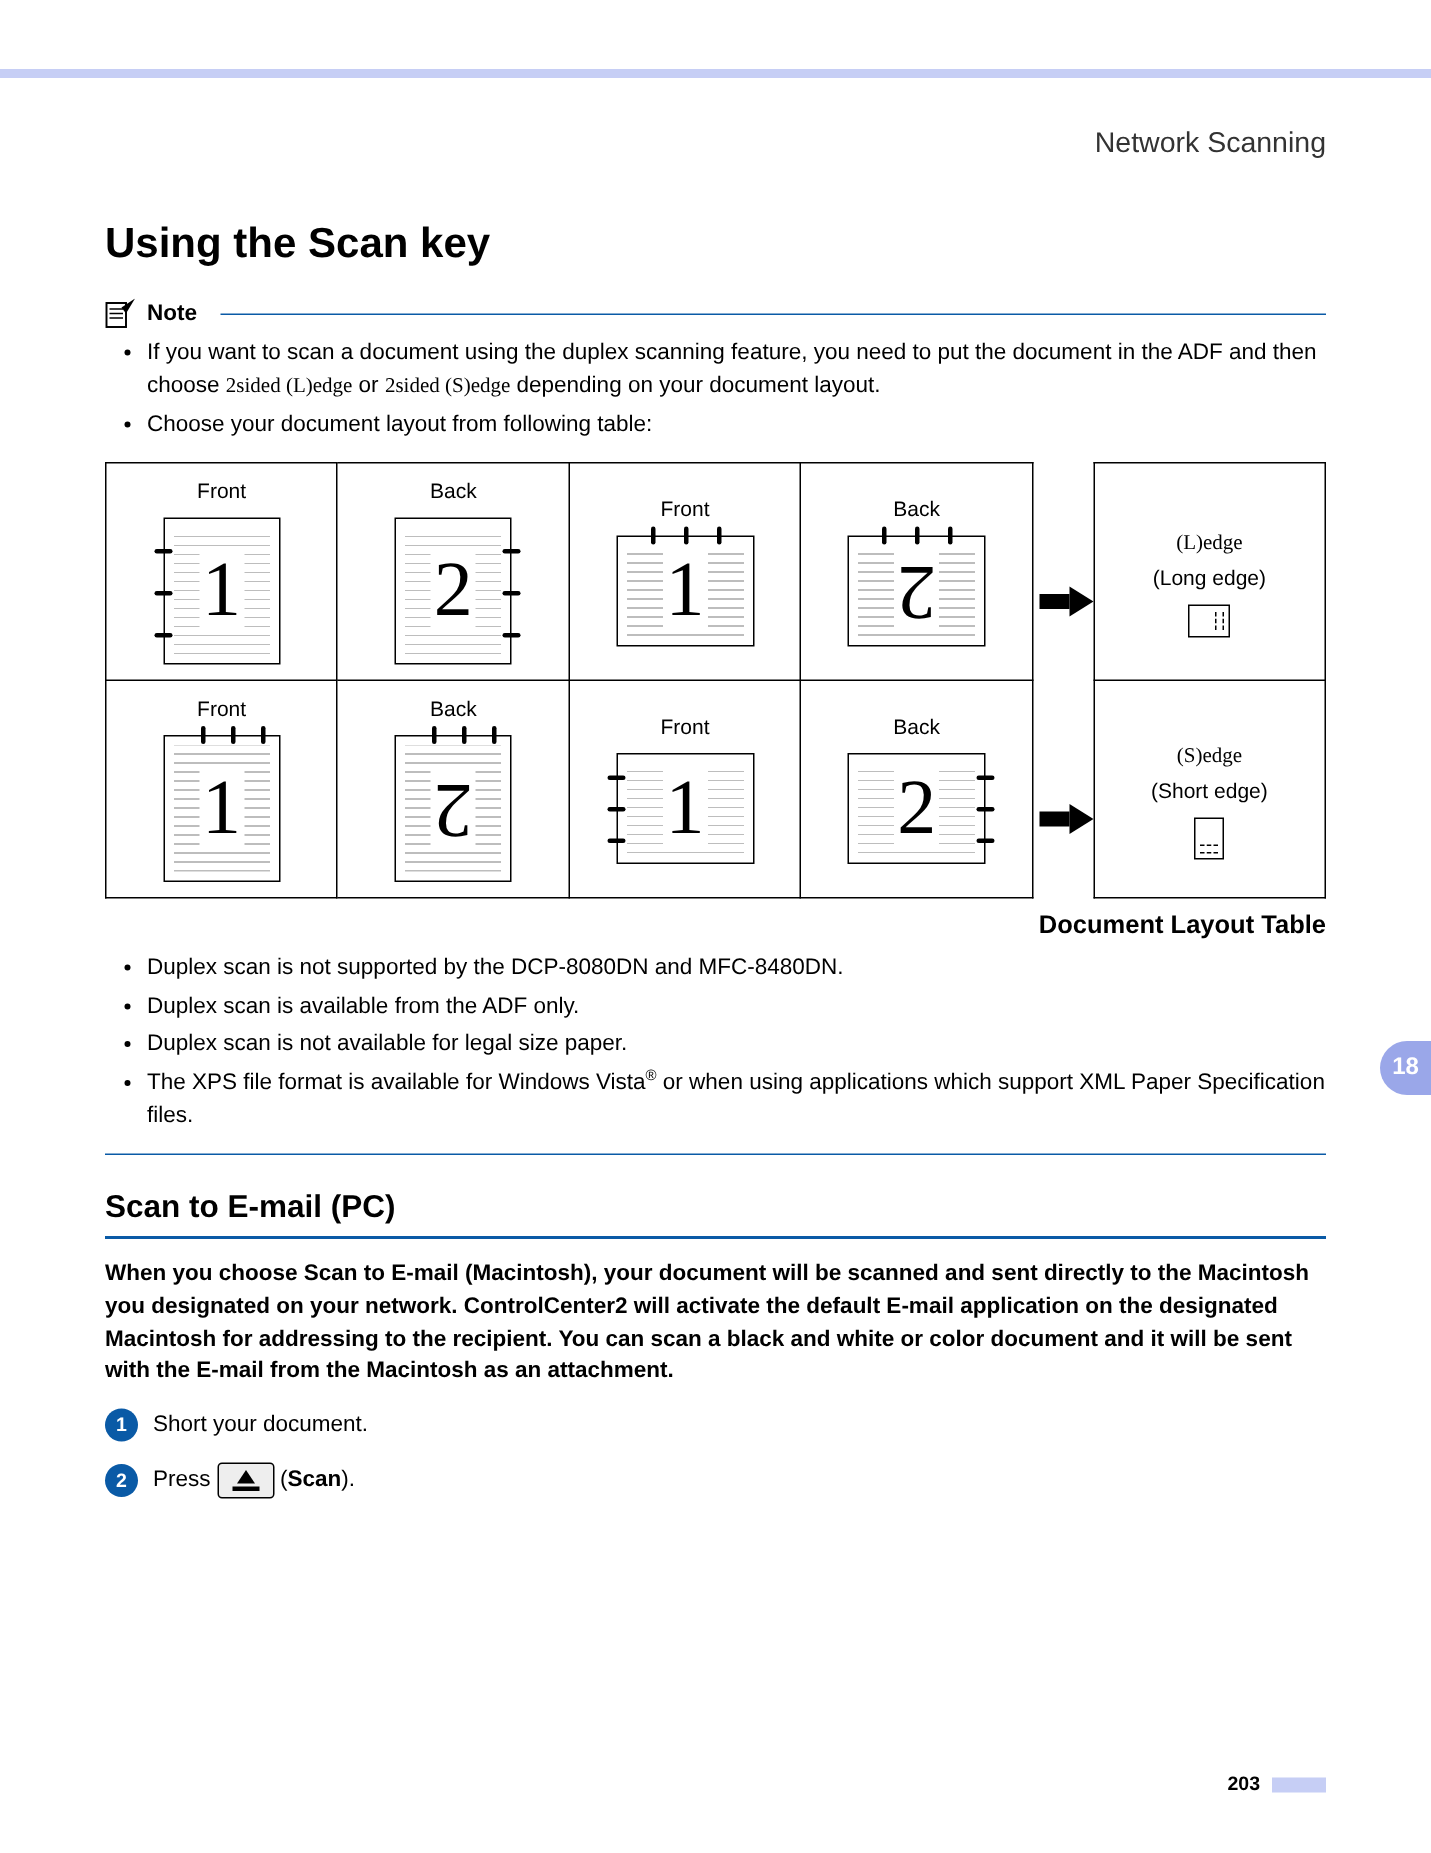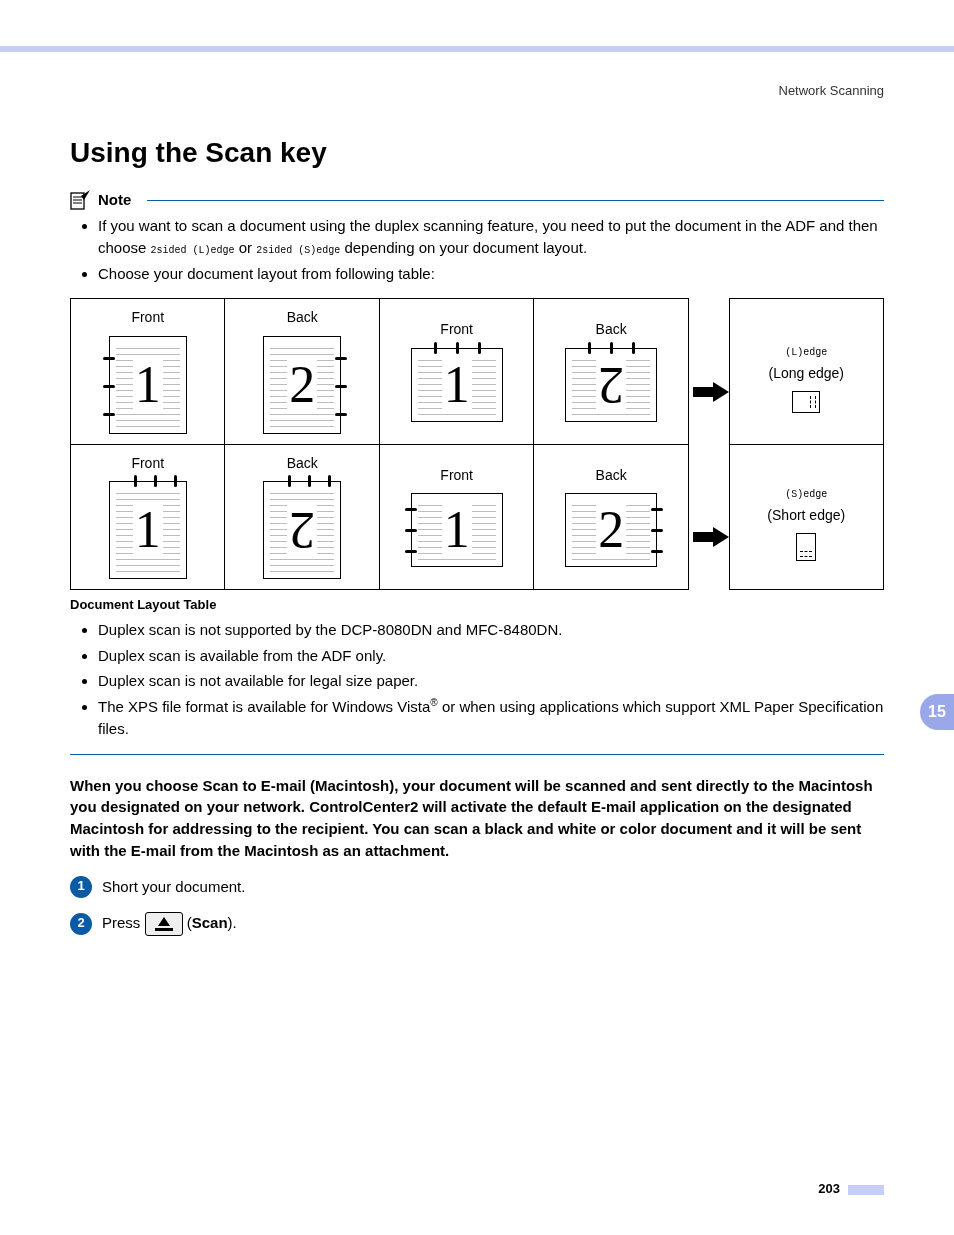--- a/index.html
+++ b/index.html
@@ -18,21 +18,21 @@
     padding: 0;
   }
   .top-bar {
     height: 52px;
     border-bottom: 6px solid #c6cef5;
   }
   .head-row {
     display: flex;
     justify-content: flex-end;
     padding: 30px 70px 8px 70px;
-    font-size: 13px;
+    font-size: 19px;
     color: #333;
   }
   .content {
     padding: 0 70px;
   }
   h1 {
     font-size: 28px;
     font-weight: bold;
     margin: 24px 0 16px 0;
   }
@@ -50,21 +50,21 @@
     background: #0a5aa6;
     margin-left: 10px;
   }
   .note-label { font-weight: bold; font-size: 15px; }
   .note-icon {
     width: 22px; height: 20px;
     display: inline-flex; align-items: center; justify-content: center;
   }
   ul.bullets { padding-left: 28px; margin: 4px 0 6px 0; }
   ul.bullets > li { margin: 4px 0; }
-  .mono { font-family: Liberation Mono, monospace; font-size: 10px; }
+  .mono { font-family: Liberation Serif, serif; font-size: 14px; }
   .layout-table {
     width: 100%;
     border-collapse: collapse;
     margin: 14px 0 2px 0;
     table-layout: fixed;
   }
   .layout-table th, .layout-table td {
     border: 1px solid #000;
     text-align: center;
     font-size: 14px;
@@ -157,21 +157,21 @@
   .mini-icon.long::after {
     content:""; position:absolute; right:3px; top:4px; bottom:4px; width:4px;
     border-left: 1px dashed #000; border-right: 1px dashed #000;
   }
   .mini-icon.short { width: 20px; height: 28px; }
   .mini-icon.short::after {
     content:""; position:absolute; left:3px; right:3px; bottom:3px; height:4px;
     border-top: 1px dashed #000; border-bottom: 1px dashed #000;
   }
   .table-caption {
-    text-align:left; font-weight:bold; margin: 6px 0 4px 0; font-size:13px;
+    text-align:right; font-weight:bold; margin: 6px 0 4px 0; font-size:17px;
   }
   .sep-line {
     height:1px; background:#0a5aa6; margin: 14px 0 20px 0;
   }
   h2 {
     font-size: 21px; font-weight: bold; margin: 18px 0 2px 0;
     border-bottom: 2px solid #0a5aa6; padding-bottom: 4px;
   }
   .para { margin: 12px 0; font-weight: bold; }
   .italic { font-style: italic; }
@@ -377,20 +377,21 @@
       <li>Duplex scan is not supported by the DCP-8080DN and MFC-8480DN.</li>
       <li>Duplex scan is available from the ADF only.</li>
       <li>Duplex scan is not available for legal size paper.</li>
       <li>
         <span>The XPS file format is available for Windows Vista</span><sup>®</sup><span> or when using applications which support XML Paper Specification files.</span>
       </li>
     </ul>
 
     <div class="sep-line"></div>
 
+    <h2>Scan to E-mail (PC)</h2>
 
     <p class="para">When you choose Scan to E-mail (Macintosh), your document will be scanned and sent directly to the Macintosh you designated on your network. ControlCenter2 will activate the default E-mail application on the designated Macintosh for addressing to the recipient. You can scan a black and white or color document and it will be sent with the E-mail from the Macintosh as an attachment.</p>
 
 
     <div class="step">
       <span class="step-num">1</span>
       <span>Short your document.</span>
     </div>
 
     <div class="step">
@@ -399,19 +400,19 @@
         <span>Press </span>
         <span class="scan-btn">
             <span class="scan-glyph"></span>
           </span>
         <span> (</span><b>Scan</b><span>).</span>
       </span>
     </div>
 
   </div>
 
-  <div class="side-tab">15</div>
+  <div class="side-tab">18</div>
 
   <div class="footer">
     <span>203</span>
     <span class="stripe"></span>
   </div>
 </div>
 
 </body></html>

